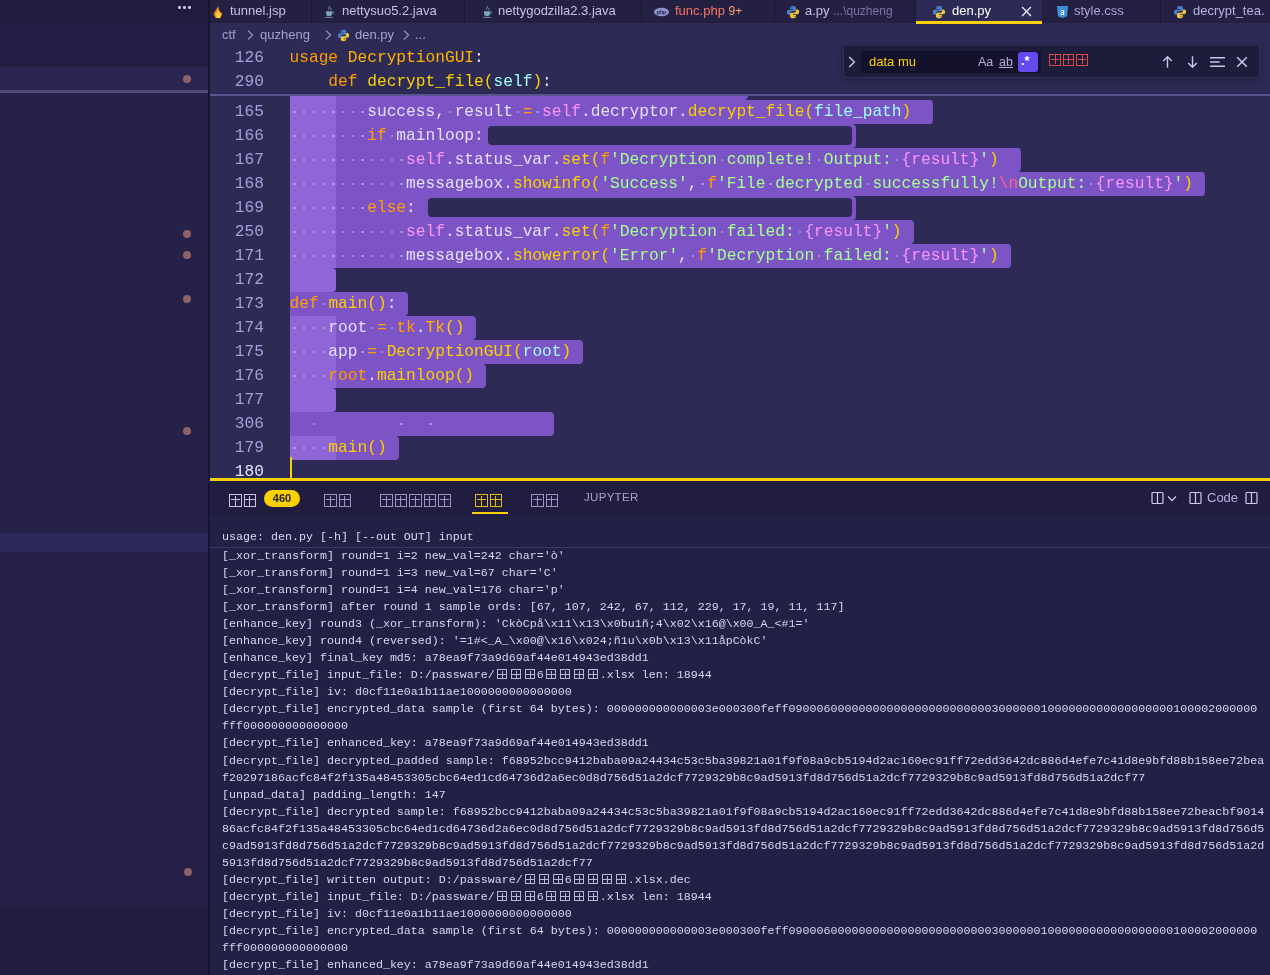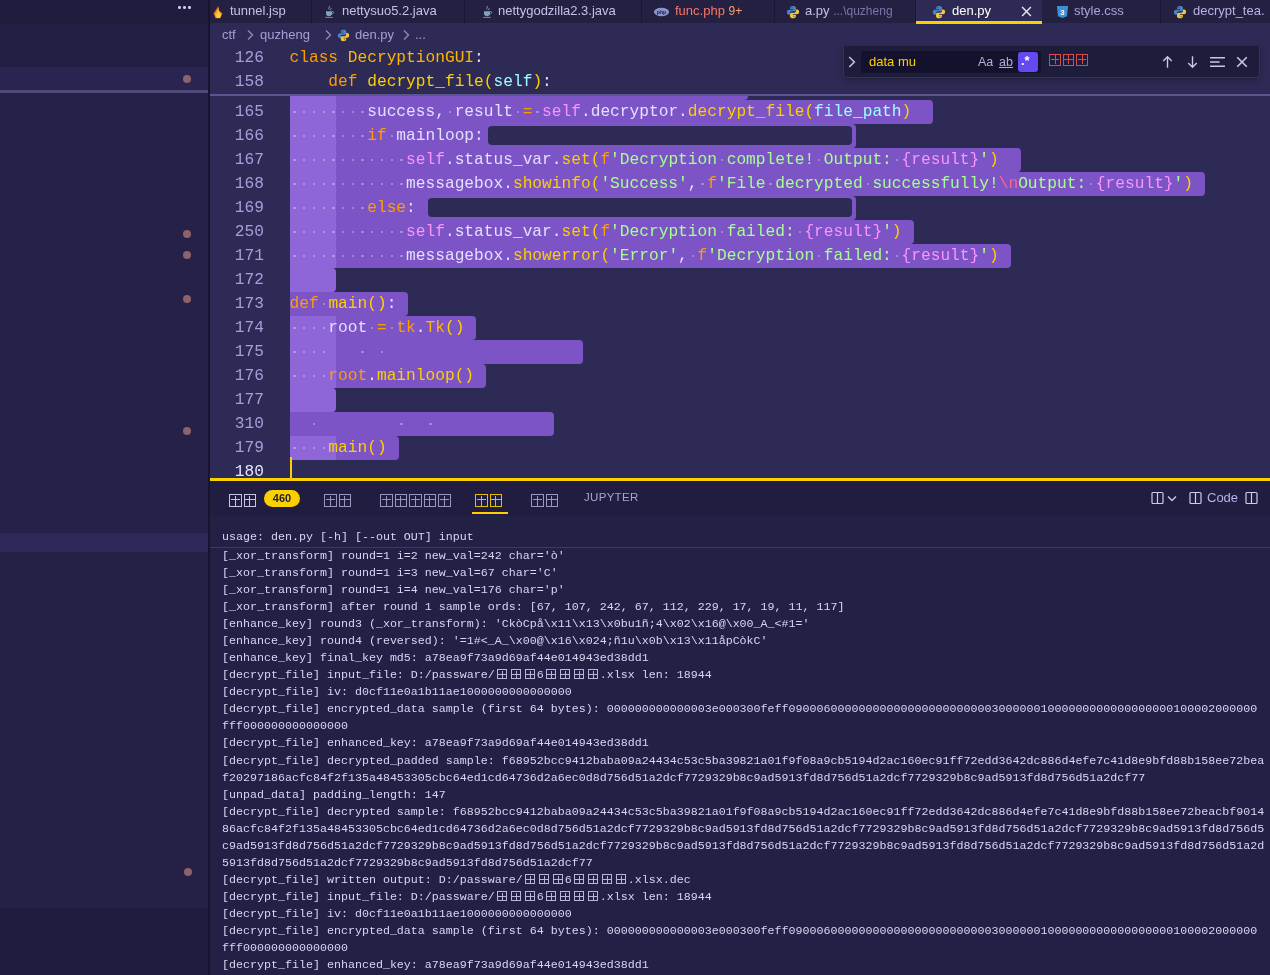--- a/index.html
+++ b/index.html
@@ -272,47 +272,48 @@
 <div class="cl" style="left:79.5px;top:4px"><i style="color:#e3dfff">        </i><i style="color:#e3dfff">success, result </i><i style="color:#ff9d00">=</i><i style="color:#e3dfff"> </i><i style="color:#fb94ff">self</i><i style="color:#e3dfff">.decryptor.</i><i style="color:#fad000">decrypt_file</i><i style="color:#fad000">(</i><i style="color:#9effff">file_path</i><i style="color:#fad000">)</i></div>
 <div class="cl" style="left:79.5px;top:28px"><i style="color:#e3dfff">        </i><i style="color:#ff9d00">if</i><i style="color:#e3dfff"> mainloop:</i></div>
 <div class="cl" style="left:79.5px;top:52px"><i style="color:#e3dfff">            </i><i style="color:#fb94ff">self</i><i style="color:#e3dfff">.status_var.</i><i style="color:#fad000">set</i><i style="color:#fad000">(</i><i style="color:#ff9d00">f</i><i style="color:#a5ff90">'Decryption complete! Output: </i><i style="color:#fb94ff">{result}</i><i style="color:#a5ff90">'</i><i style="color:#fad000">)</i></div>
 <div class="cl" style="left:79.5px;top:76px"><i style="color:#e3dfff">            </i><i style="color:#e3dfff">messagebox.</i><i style="color:#fad000">showinfo</i><i style="color:#fad000">(</i><i style="color:#a5ff90">'Success'</i><i style="color:#e3dfff">, </i><i style="color:#ff9d00">f</i><i style="color:#a5ff90">'File decrypted successfully!</i><i style="color:#ff628c">\n</i><i style="color:#a5ff90">Output: </i><i style="color:#fb94ff">{result}</i><i style="color:#a5ff90">'</i><i style="color:#fad000">)</i></div>
 <div class="cl" style="left:79.5px;top:100px"><i style="color:#e3dfff">        </i><i style="color:#ff9d00">else</i><i style="color:#e3dfff">:</i></div>
 <div class="cl" style="left:79.5px;top:124px"><i style="color:#e3dfff">            </i><i style="color:#fb94ff">self</i><i style="color:#e3dfff">.status_var.</i><i style="color:#fad000">set</i><i style="color:#fad000">(</i><i style="color:#ff9d00">f</i><i style="color:#a5ff90">'Decryption failed: </i><i style="color:#fb94ff">{result}</i><i style="color:#a5ff90">'</i><i style="color:#fad000">)</i></div>
 <div class="cl" style="left:79.5px;top:148px"><i style="color:#e3dfff">            </i><i style="color:#e3dfff">messagebox.</i><i style="color:#fad000">showerror</i><i style="color:#fad000">(</i><i style="color:#a5ff90">'Error'</i><i style="color:#e3dfff">, </i><i style="color:#ff9d00">f</i><i style="color:#a5ff90">'Decryption failed: </i><i style="color:#fb94ff">{result}</i><i style="color:#a5ff90">'</i><i style="color:#fad000">)</i></div>
 <div class="cl" style="left:79.5px;top:172px"></div>
 <div class="cl" style="left:79.5px;top:196px"><i style="color:#ff9d00">def</i><i style="color:#e3dfff"> </i><i style="color:#fad000">main</i><i style="color:#fad000">()</i><i style="color:#e3dfff">:</i></div>
 <div class="cl" style="left:79.5px;top:220px"><i style="color:#e3dfff">    </i><i style="color:#e3dfff">root </i><i style="color:#ff9d00">=</i><i style="color:#e3dfff"> </i><i style="color:#ff9d00">tk</i><i style="color:#e3dfff">.</i><i style="color:#ffb400">Tk</i><i style="color:#fad000">()</i></div>
+<div class="cl" style="left:79.5px;top:244px"><i style="color:#e3dfff">    </i><i style="color:#e3dfff">app </i><i style="color:#ff9d00">=</i><i style="color:#e3dfff"> </i><i style="color:#fad000">DecryptionGUI</i><i style="color:#fad000">(</i><i style="color:#9effff">root</i><i style="color:#fad000">)</i></div>
 <div class="cl" style="left:79.5px;top:268px"><i style="color:#e3dfff">    </i><i style="color:#ff9d00">root</i><i style="color:#e3dfff">.</i><i style="color:#fad000">mainloop</i><i style="color:#fad000">()</i></div>
 <div class="cl" style="left:79.5px;top:292px"></div>
 <div class="cl" style="left:79.5px;top:340px"><i style="color:#e3dfff">    </i><i style="color:#fad000">main</i><i style="color:#fad000">()</i></div>
 <div class="cl" style="left:79.5px;top:364px"></div>
 <div class="num" style="left:-6px;top:-20px;color:#a79fd9">164</div>
 <div class="num" style="left:-6px;top:4px;color:#a79fd9">165</div>
 <div class="num" style="left:-6px;top:28px;color:#a79fd9">166</div>
 <div class="num" style="left:-6px;top:52px;color:#a79fd9">167</div>
 <div class="num" style="left:-6px;top:76px;color:#a79fd9">168</div>
 <div class="num" style="left:-6px;top:100px;color:#a79fd9">169</div>
 <div class="num" style="left:-6px;top:124px;color:#a79fd9">250</div>
 <div class="num" style="left:-6px;top:148px;color:#a79fd9">171</div>
 <div class="num" style="left:-6px;top:172px;color:#a79fd9">172</div>
 <div class="num" style="left:-6px;top:196px;color:#a79fd9">173</div>
 <div class="num" style="left:-6px;top:220px;color:#a79fd9">174</div>
 <div class="num" style="left:-6px;top:244px;color:#a79fd9">175</div>
 <div class="num" style="left:-6px;top:268px;color:#a79fd9">176</div>
 <div class="num" style="left:-6px;top:292px;color:#a79fd9">177</div>
-<div class="num" style="left:-6px;top:316px;color:#a79fd9">310</div>
+<div class="num" style="left:-6px;top:316px;color:#a79fd9">306</div>
 <div class="num" style="left:-6px;top:340px;color:#a79fd9">179</div>
 <div class="num" style="left:-6px;top:364px;color:#e6e2ff">180</div>
 <div class="abs" style="left:79.5px;top:361px;width:2.5px;height:24px;background:#fad000"></div>
 </div>
 <div class="abs" style="left:210px;top:46px;width:1060px;height:48px;background:#2d2b55"></div>
 <div class="num" style="top:46px">126</div>
-<div class="num" style="top:70px">158</div>
-<div class="cl" style="top:46px"><i style="color:#ff9d00">class</i><i style="color:#e3dfff"> </i><i style="color:#ffb400">DecryptionGUI</i><i style="color:#e3dfff">:</i></div>
+<div class="num" style="top:70px">290</div>
+<div class="cl" style="top:46px"><i style="color:#ff9d00">usage</i><i style="color:#e3dfff"> </i><i style="color:#ffb400">DecryptionGUI</i><i style="color:#e3dfff">:</i></div>
 <div class="cl" style="top:70px"><i style="color:#e3dfff">    </i><i style="color:#ff9d00">def</i><i style="color:#e3dfff"> </i><i style="color:#fad000">decrypt_file</i><i style="color:#fad000">(</i><i style="color:#9effff">self</i><i style="color:#fad000">)</i><i style="color:#e3dfff">:</i></div>
 <div class="abs" style="left:210px;top:94px;width:1060px;height:2px;background:#5b5590"></div>
 <div class="abs" style="left:843px;top:46px;width:417px;height:32px;background:#1e1c3b;border:1px solid #34305e;border-top:none;border-radius:0 0 4px 4px;box-shadow:0 2px 6px rgba(0,0,0,.3)"></div>
 <svg class="abs" style="left:847px;top:55px" width="9" height="14" viewBox="0 0 8 12">
     <path fill="none" stroke="#c5c0e8" stroke-width="1.4" d="M2 1.5L6.5 6 2 10.5"></path>
   </svg>
 <div class="abs" style="left:861px;top:51px;width:180px;height:22px;background:#13112c;border-radius:2px"></div>
 <div class="abs" style="left:869px;top:51px;height:22px;line-height:22px;font-size:13px;color:#fad000">data mu</div>
 <div class="abs" style="left:978px;top:51px;height:22px;line-height:22px;font-size:12.5px;color:#b5aed9">Aa</div>
 <div class="abs" style="left:999px;top:51px;height:16px;line-height:22px;font-size:12.5px;color:#b5aed9;text-decoration:underline">ab</div>

